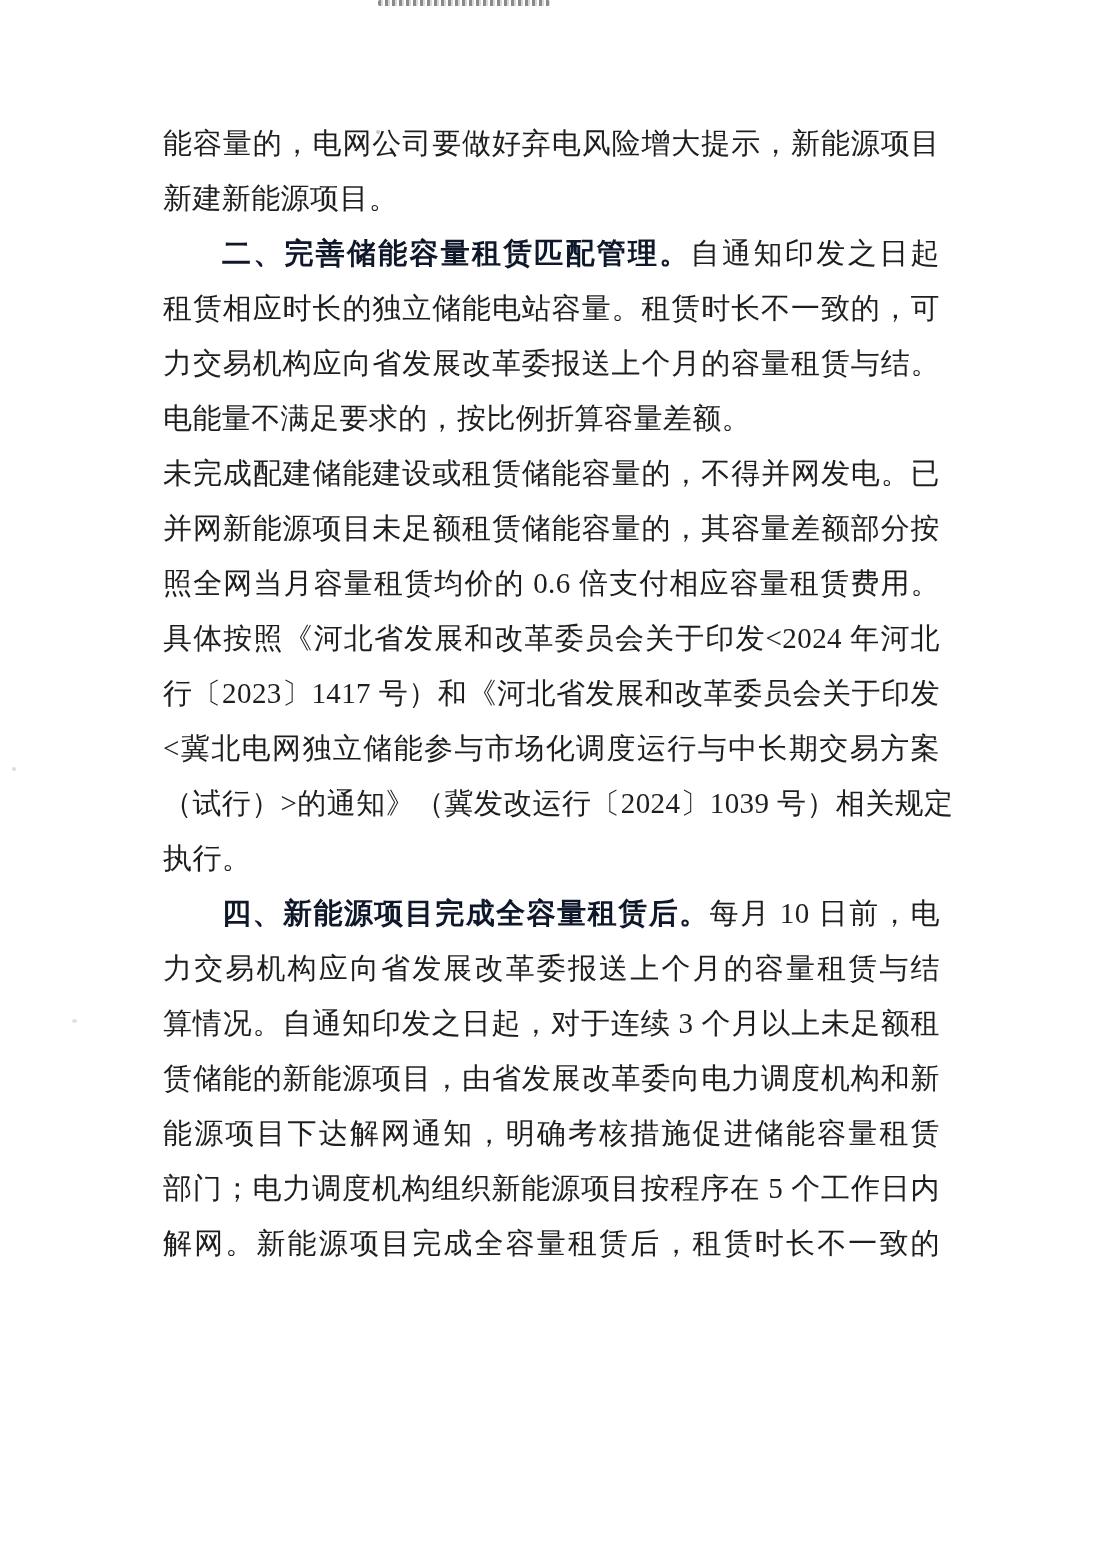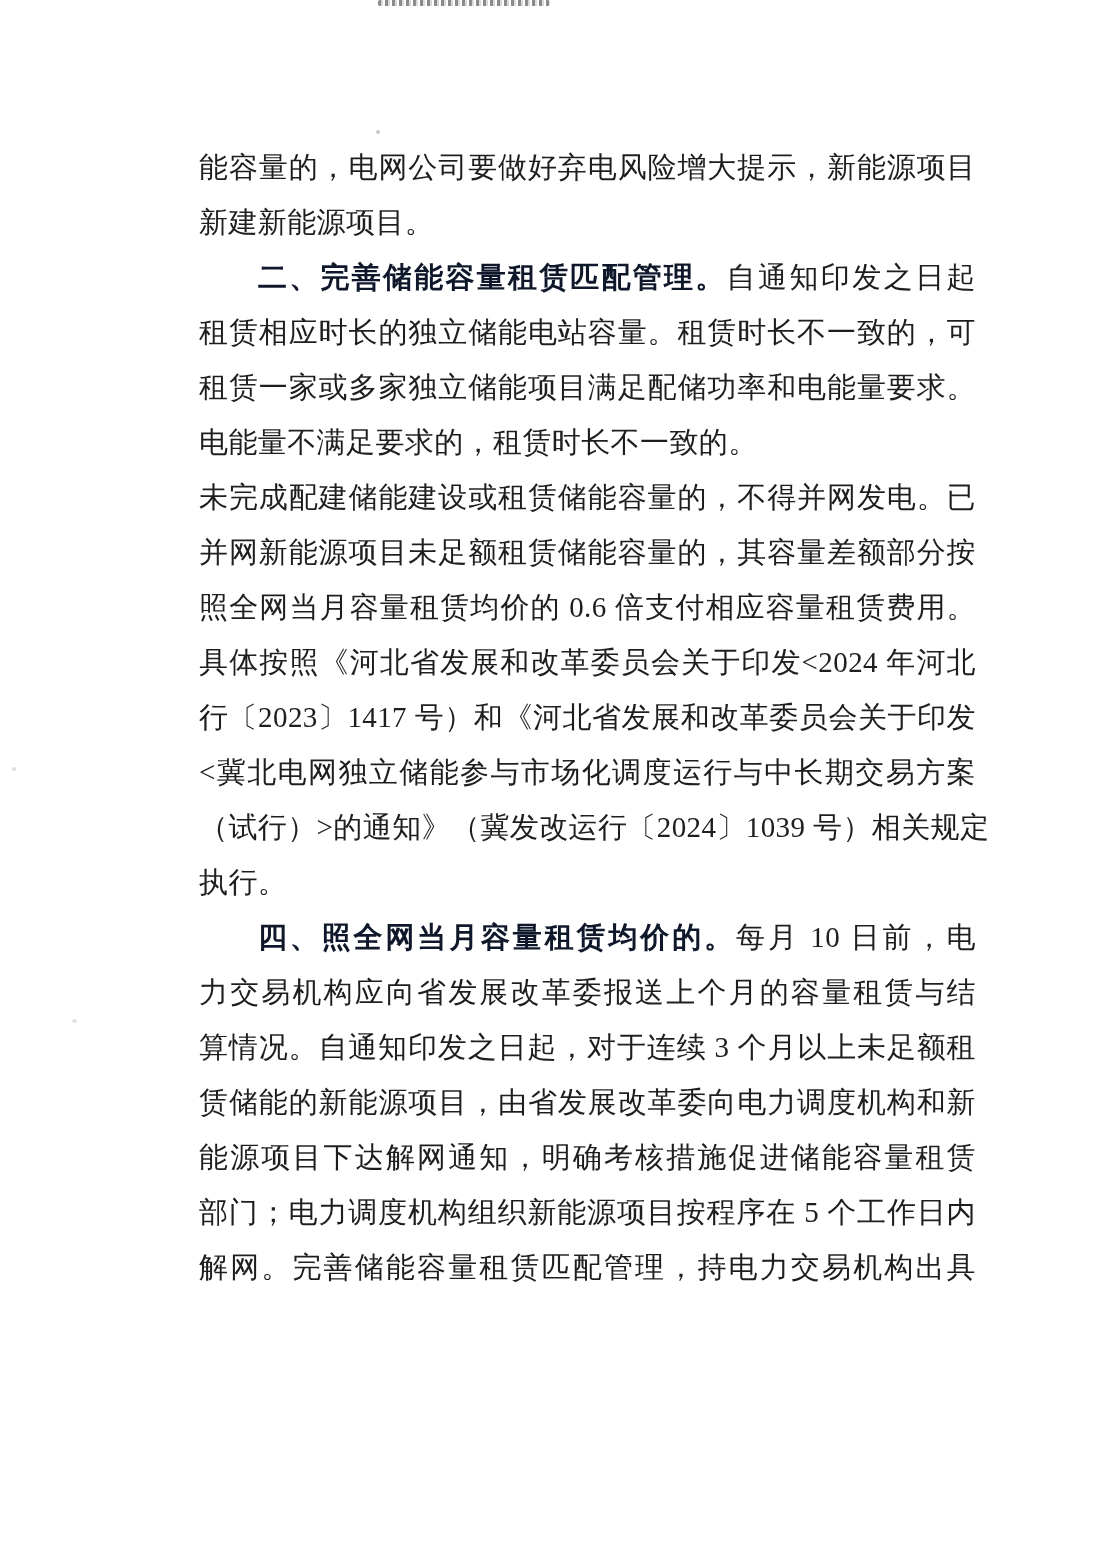--- a/index.html
+++ b/index.html
@@ -11,23 +11,22 @@
     position: relative;
     width: 1102px;
     height: 1559px;
     background: #ffffff;
     overflow: hidden;
     font-family: "Liberation Serif", serif;
   }
   .doc {
     position: absolute;
     left: 163px;
-    top: 140px;
+    top: 116px;
     width: 777px;
-    margin-left: 36px;
   }
   .line {
     height: 55px;
     line-height: 55px;
     font-size: 29px;
     color: #1e1e1e;
     white-space: nowrap;
     text-align: justify;
     letter-spacing: 0.4px;
   }
@@ -75,31 +74,31 @@
 <div class="page">
   <div class="scan-streak"></div>
   <div class="speck s1"></div>
   <div class="speck s2"></div>
   <div class="speck s3"></div>
   <div class="doc">
       <div class="line fill"><span class="seg">能容量的，电网公司要做好弃电风险增大提示，新能源项目</span></div>
       <div class="line"><span class="seg">新建新能源项目。</span></div>
       <div class="line fill indent"><span class="seg bold">二、完善储能容量租赁匹配管理。</span><span class="seg">自通知印发之日起</span></div>
       <div class="line fill"><span class="seg">租赁相应时长的独立储能电站容量。租赁时长不一致的，可</span></div>
-      <div class="line fill"><span class="seg">租赁一家或多家独立储能项目满足配储功率和电能量要求。</span></div>
-      <div class="line"><span class="seg">电能量不满足要求的，租赁时长不一致的。</span></div>
+      <div class="line fill"><span class="seg">力交易机构应向省发展改革委报送上个月的容量租赁与结。</span></div>
+      <div class="line"><span class="seg">电能量不满足要求的，按比例折算容量差额。</span></div>
       <div class="line fill"><span class="seg">未完成配建储能建设或租赁储能容量的，不得并网发电。已</span></div>
       <div class="line fill"><span class="seg">并网新能源项目未足额租赁储能容量的，其容量差额部分按</span></div>
       <div class="line fill"><span class="seg">照全网当月容量租赁均价的 0.6 倍支付相应容量租赁费用。</span></div>
       <div class="line fill"><span class="seg">具体按照《河北省发展和改革委员会关于印发&lt;2024 年河北</span></div>
       <div class="line fill"><span class="seg">行〔2023〕1417 号）和《河北省发展和改革委员会关于印发</span></div>
       <div class="line fill"><span class="seg">&lt;冀北电网独立储能参与市场化调度运行与中长期交易方案</span></div>
       <div class="line fill"><span class="seg">（试行）&gt;的通知》（冀发改运行〔2024〕1039 号）相关规定</span></div>
       <div class="line"><span class="seg">执行。</span></div>
-      <div class="line fill indent"><span class="seg bold">四、照全网当月容量租赁均价的。</span><span class="seg">每月 10 日前，电</span></div>
+      <div class="line fill indent"><span class="seg bold">四、新能源项目完成全容量租赁后。</span><span class="seg">每月 10 日前，电</span></div>
       <div class="line fill"><span class="seg">力交易机构应向省发展改革委报送上个月的容量租赁与结</span></div>
       <div class="line fill"><span class="seg">算情况。自通知印发之日起，对于连续 3 个月以上未足额租</span></div>
       <div class="line fill"><span class="seg">赁储能的新能源项目，由省发展改革委向电力调度机构和新</span></div>
       <div class="line fill"><span class="seg">能源项目下达解网通知，明确考核措施促进储能容量租赁</span></div>
       <div class="line fill"><span class="seg">部门；电力调度机构组织新能源项目按程序在 5 个工作日内</span></div>
-      <div class="line fill"><span class="seg">解网。完善储能容量租赁匹配管理，持电力交易机构出具</span></div>
+      <div class="line fill"><span class="seg">解网。新能源项目完成全容量租赁后，租赁时长不一致的</span></div>
     </div>
 </div>
 
 </body></html>

